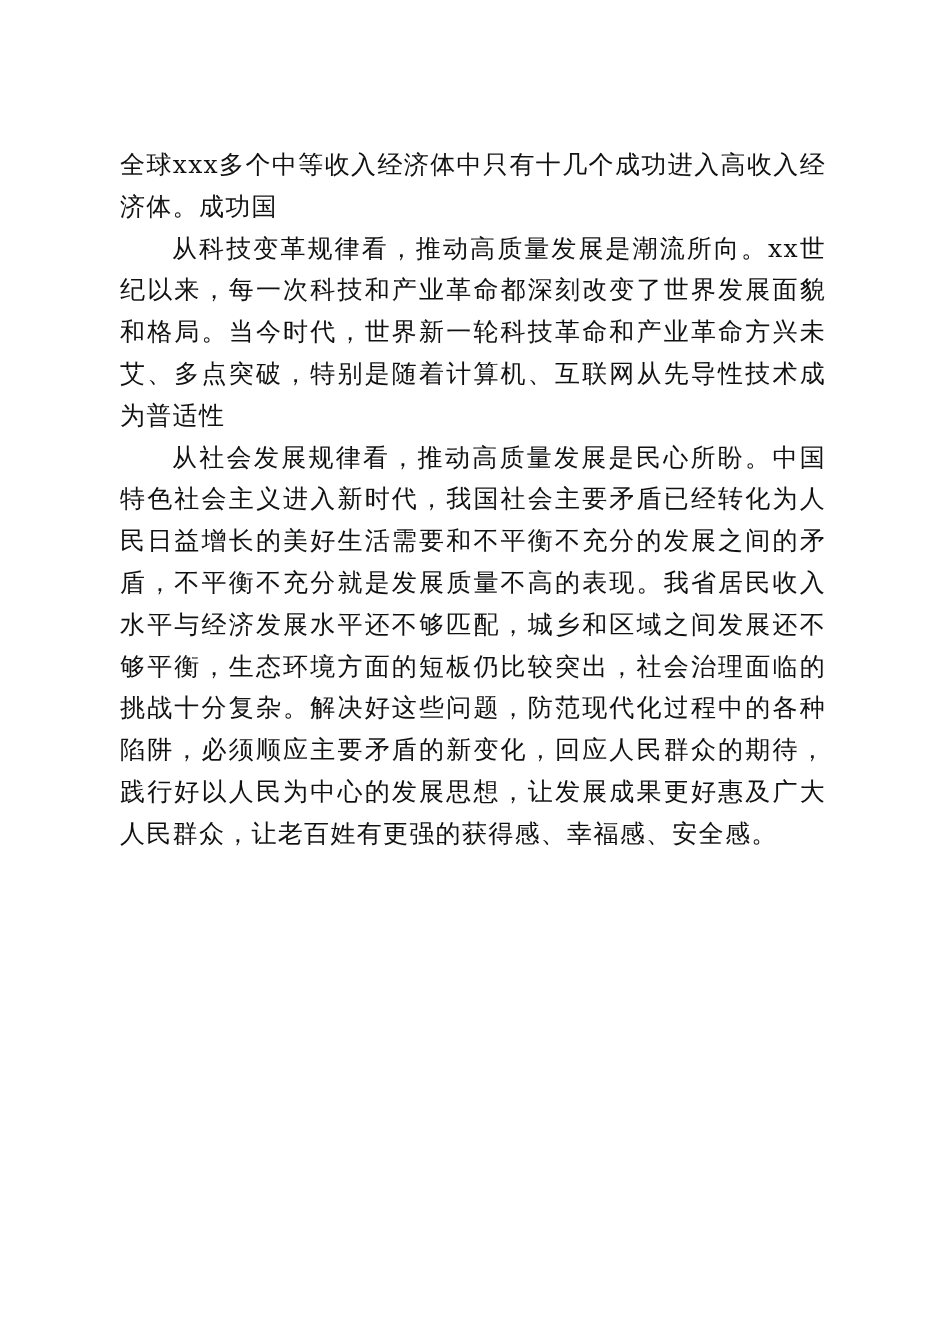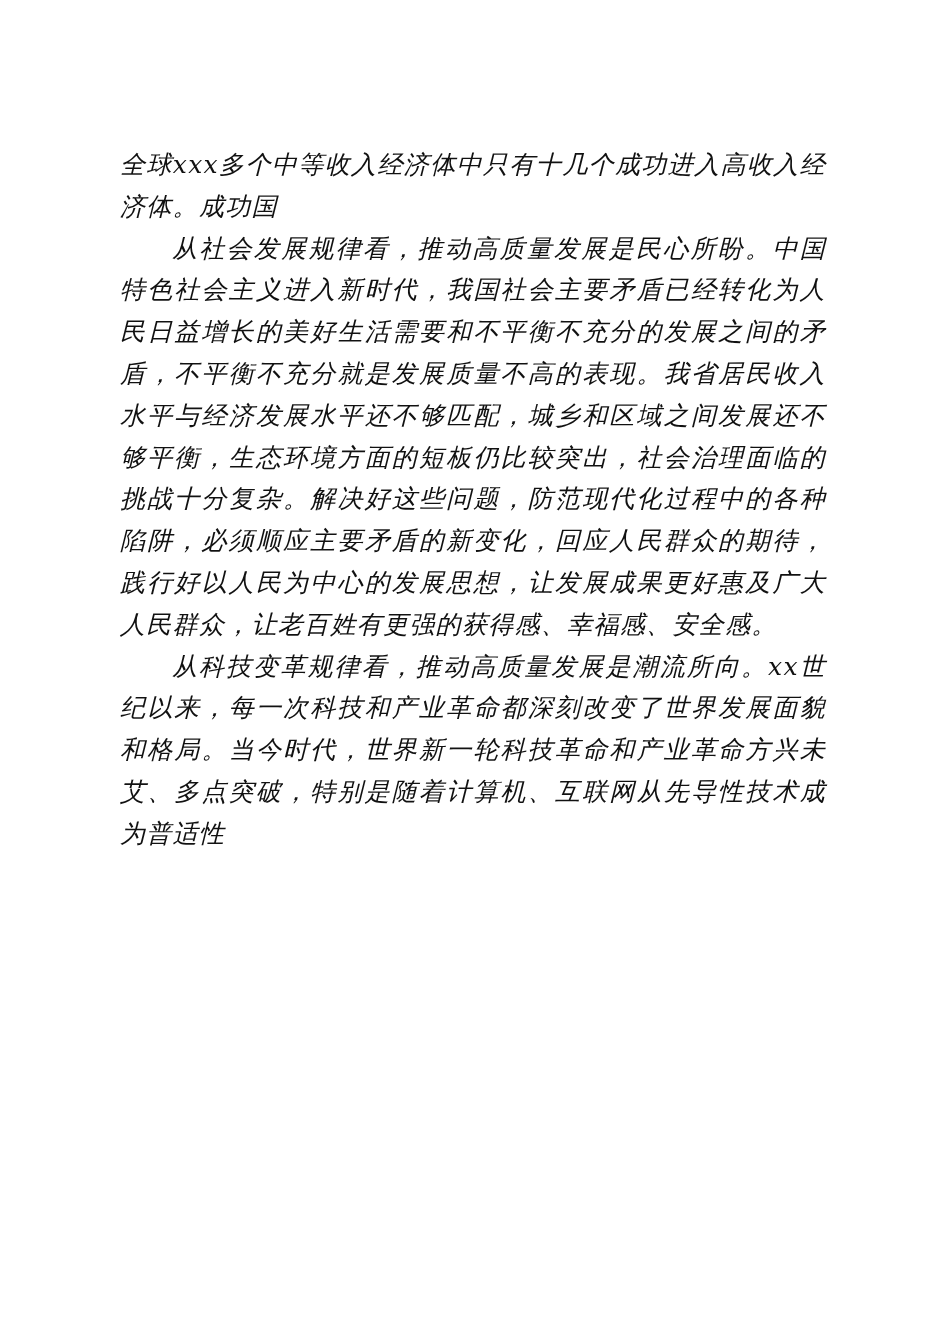--- a/index.html
+++ b/index.html
@@ -3,25 +3,24 @@
 <meta charset="utf-8">
 <style>
   html, body { margin: 0; padding: 0; background: #ffffff; }
   body { width: 950px; height: 1344px; position: relative; overflow: hidden; }
   .page {
     position: absolute; left: 120px; top: 144px; width: 706px;
     font-family: "DejaVu Serif", "Liberation Serif", serif;
     font-size: 25px; color: #111111;
     line-height: 41.8px;
     letter-spacing: 1.3px;
-    font-style: italic;
   }
   .para { margin: 0; text-align: justify; text-align-last: left; }
   .indent { text-indent: 52px; }
 </style>
 </head>
 <body>
 
 <div class="page">
   <p class="para">全球xxx多个中等收入经济体中只有十几个成功进入高收入经济体。成功国</p>
+  <p class="para indent">从科技变革规律看，推动高质量发展是潮流所向。xx世纪以来，每一次科技和产业革命都深刻改变了世界发展面貌和格局。当今时代，世界新一轮科技革命和产业革命方兴未艾、多点突破，特别是随着计算机、互联网从先导性技术成为普适性</p>
   <p class="para indent">从社会发展规律看，推动高质量发展是民心所盼。中国特色社会主义进入新时代，我国社会主要矛盾已经转化为人民日益增长的美好生活需要和不平衡不充分的发展之间的矛盾，不平衡不充分就是发展质量不高的表现。我省居民收入水平与经济发展水平还不够匹配，城乡和区域之间发展还不够平衡，生态环境方面的短板仍比较突出，社会治理面临的挑战十分复杂。解决好这些问题，防范现代化过程中的各种陷阱，必须顺应主要矛盾的新变化，回应人民群众的期待，践行好以人民为中心的发展思想，让发展成果更好惠及广大人民群众，让老百姓有更强的获得感、幸福感、安全感。</p>
-  <p class="para indent">从科技变革规律看，推动高质量发展是潮流所向。xx世纪以来，每一次科技和产业革命都深刻改变了世界发展面貌和格局。当今时代，世界新一轮科技革命和产业革命方兴未艾、多点突破，特别是随着计算机、互联网从先导性技术成为普适性</p>
 </div>
 
 </body></html>

